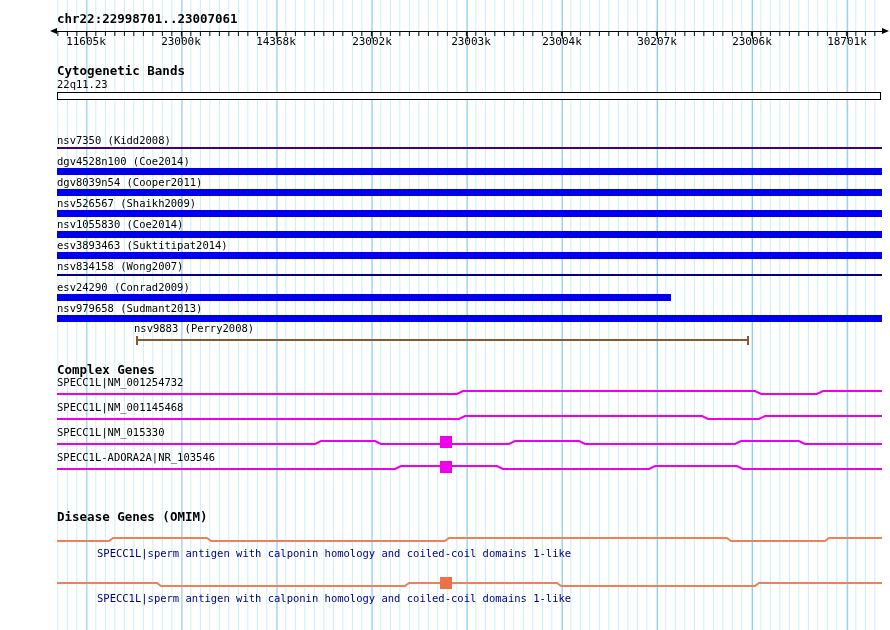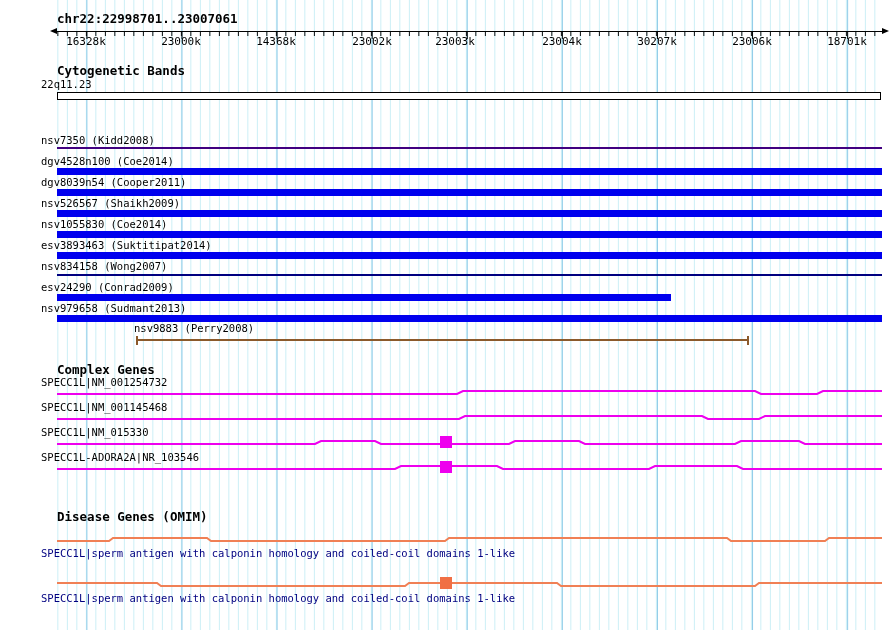--- a/index.html
+++ b/index.html
@@ -5,60 +5,60 @@
   html,body{margin:0;padding:0;background:#fff;}
   #screen{position:relative;width:890px;height:630px;background:#fff;overflow:hidden;
           font-family:"DejaVu Sans Mono",monospace;}
   .grid{position:absolute;left:57px;top:0;width:826px;height:630px;
         background-image:
           linear-gradient(to right,#8FCBE8 1px,transparent 1px),
           linear-gradient(to right,#C9EEF6 1px,transparent 1px);
         background-size:95.1px 100%,9.51px 100%;
         background-position:29.4px 0,0.39px 0;}
   .h{position:absolute;left:57px;font:bold 12.5px/13px "DejaVu Sans Mono",monospace;color:#000;white-space:pre;}
-  .lab{position:absolute;left:41px;font:10.5px/12px "DejaVu Sans Mono",monospace;color:#000;white-space:pre;}
+  .lab{position:absolute;left:57px;font:10.5px/12px "DejaVu Sans Mono",monospace;color:#000;white-space:pre;}
   .tlab{position:absolute;top:36px;transform:translateX(-50%);font:11px/12px "DejaVu Sans Mono",monospace;color:#000;}
   .axisline{position:absolute;left:57px;top:31px;width:825px;height:1px;background:#000;}
   .ticks-minor{position:absolute;left:57px;top:32px;width:826px;height:4px;
         background:linear-gradient(to right,#000 1px,transparent 1px);
         background-size:9.51px 100%;background-position:0.39px 0;}
   .ticks-major{position:absolute;left:57px;top:32px;width:826px;height:7px;
         background:linear-gradient(to right,#000 1px,transparent 1px);
         background-size:95.1px 100%;background-position:29.4px 0;}
   .arrowL{position:absolute;left:50px;top:28px;width:0;height:0;
         border-top:3.5px solid transparent;border-bottom:3.5px solid transparent;border-right:7px solid #000;}
   .arrowR{position:absolute;left:882px;top:28px;width:0;height:0;
         border-top:3.5px solid transparent;border-bottom:3.5px solid transparent;border-left:7px solid #000;}
   .band{position:absolute;left:57px;top:92px;width:824px;height:8px;background:#fff;border:1px solid #000;box-sizing:border-box;}
   .bar{position:absolute;left:57px;width:825px;height:7px;background:#0000EE;}
   .thin{position:absolute;left:57px;width:825px;height:2px;}
   .rangeline{position:absolute;background:#8B5A2B;}
   .sq{position:absolute;width:12px;height:12px;}
   .sq.m{background:#EE00EE;}
   .sq.o{background:#F07045;}
   .gl{position:absolute;left:57px;width:825px;height:12px;}
-  .navy{color:#000080;}
+  .navy{color:#000080;margin-left:40px;}
 </style>
 </head>
 <body>
 
 <div id="screen">
   <div class="grid"></div>
 
   <div class="h" style="top:12px">chr22:22998701..23007061</div>
   <div class="axisline"></div>
   <div class="arrowL"></div>
   <div class="arrowR"></div>
   <div class="ticks-minor"></div>
   <div class="ticks-major"></div>
-  <span class="tlab" style="left:86px">16328k</span>
+  <span class="tlab" style="left:86px">11605k</span>
   <span class="tlab" style="left:181px">23000k</span>
   <span class="tlab" style="left:276px">14368k</span>
   <span class="tlab" style="left:372px">23002k</span>
-  <span class="tlab" style="left:455px">23003k</span>
+  <span class="tlab" style="left:471px">23003k</span>
   <span class="tlab" style="left:562px">23004k</span>
   <span class="tlab" style="left:657px">30207k</span>
   <span class="tlab" style="left:752px">23006k</span>
   <span class="tlab" style="left:847px">18701k</span>
 
   <div class="h" style="top:64px">Cytogenetic Bands</div>
   <div class="lab" style="top:78px">22q11.23</div>
   <div class="band"></div>
 
 

